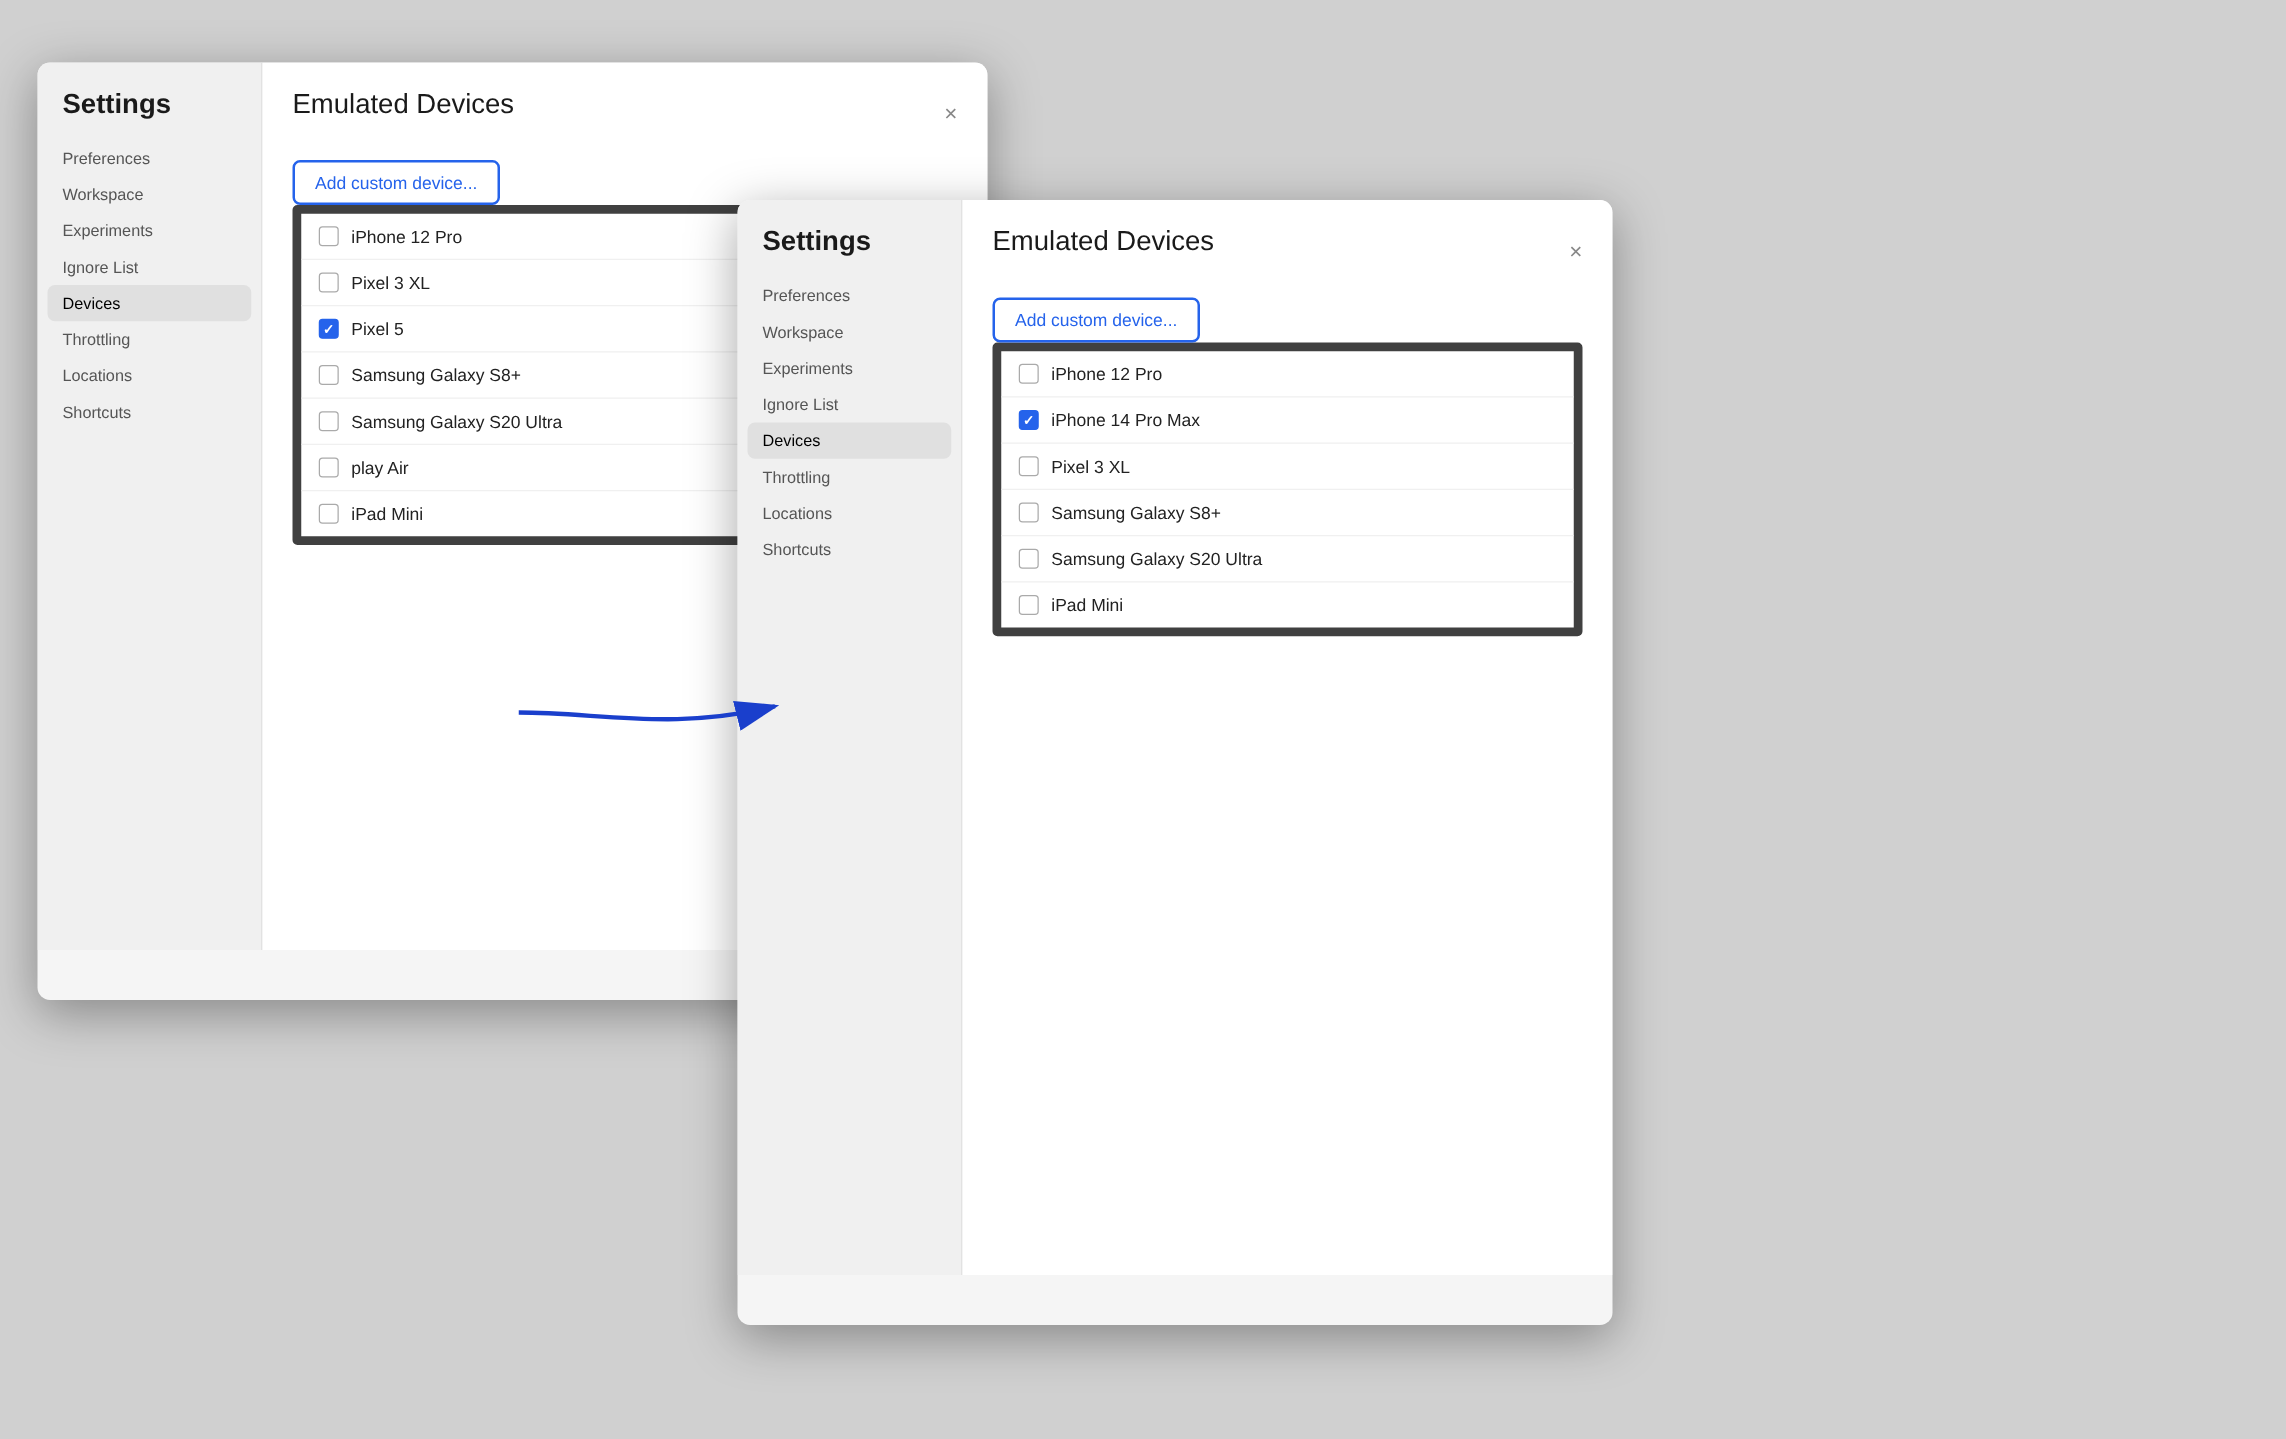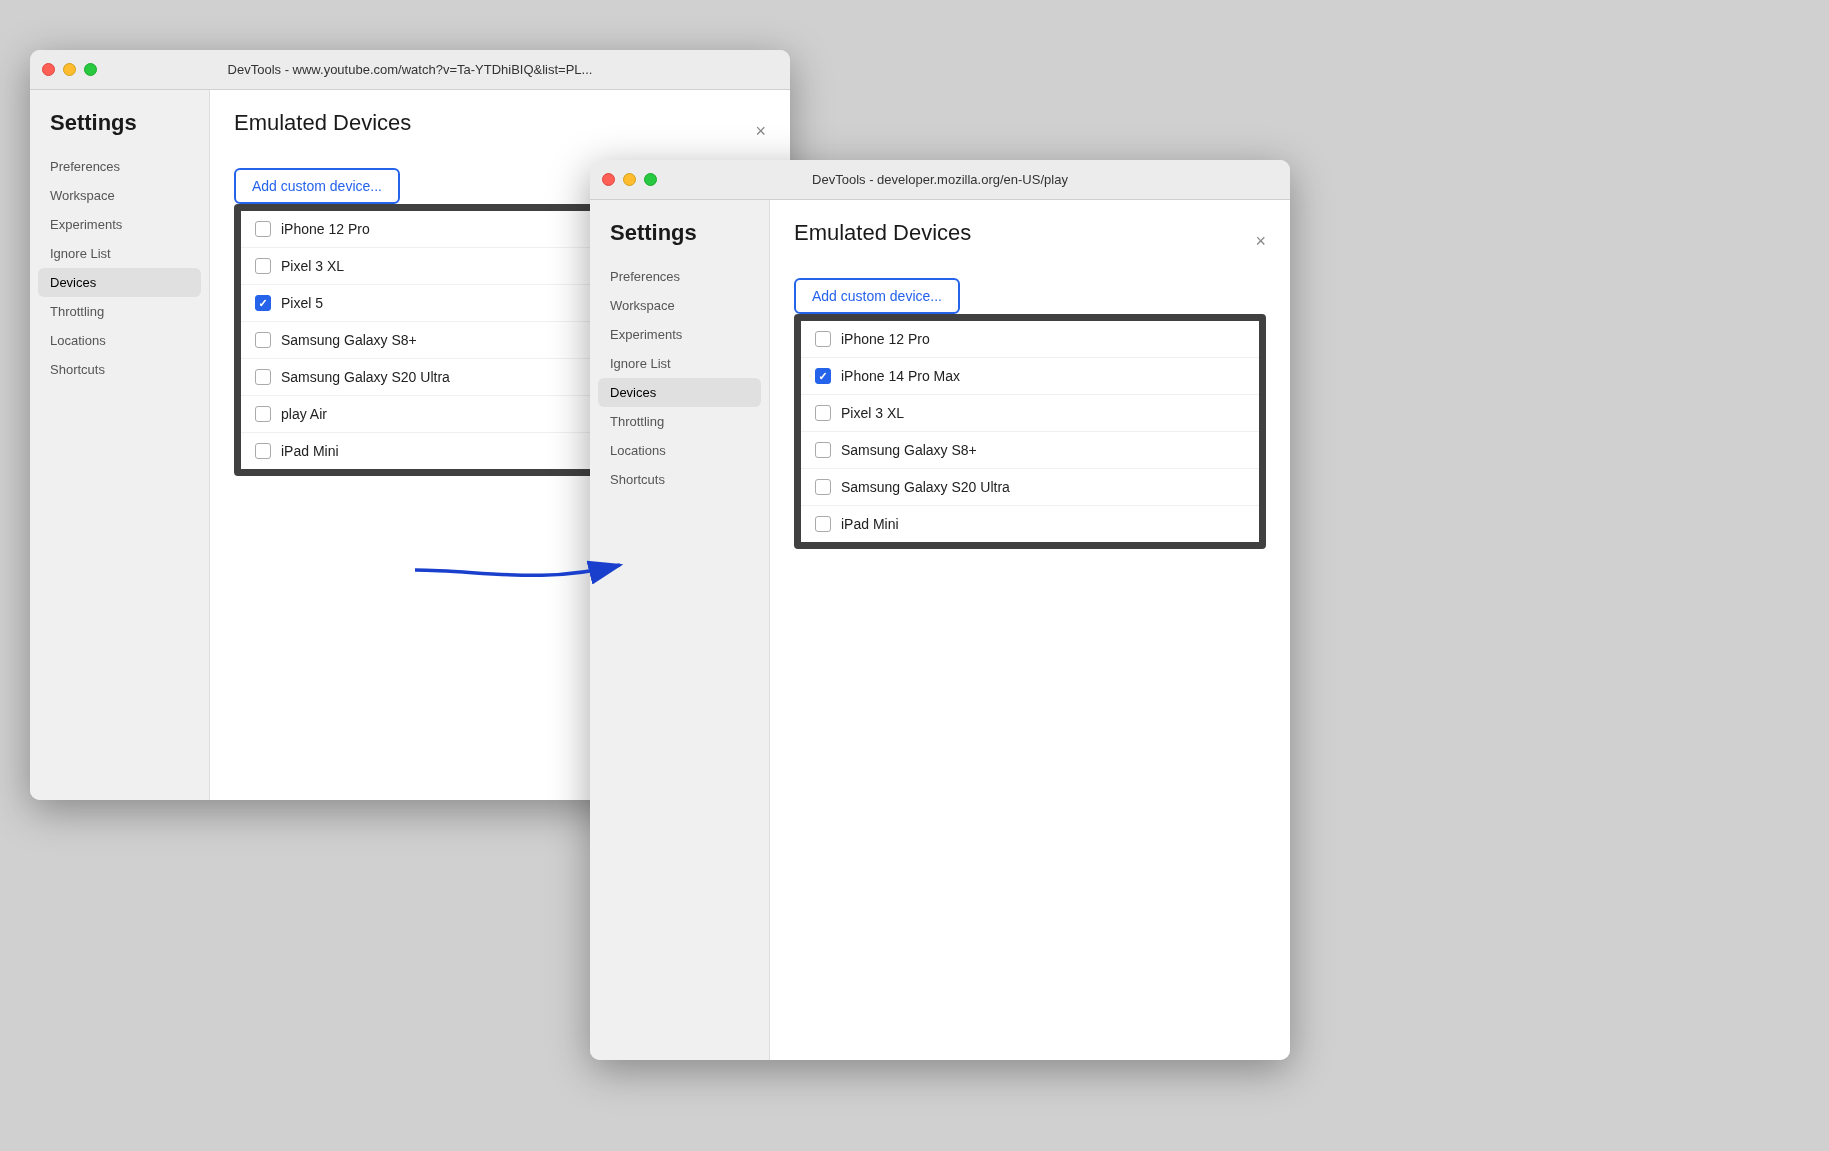--- a/index.html
+++ b/index.html
@@ -198,26 +198,20 @@
     }
     .devices-list::-webkit-scrollbar-thumb {
       background: #bbb;
       border-radius: 4px;
     }
   </style>
 </head>
 <body>
 
 <div class="window" id="window1">
-  <div class="window-titlebar">
-    <span class="traffic-light tl-red"></span>
-    <span class="traffic-light tl-yellow"></span>
-    <span class="traffic-light tl-green"></span>
-    <span class="window-title">DevTools - www.youtube.com/watch?v=Ta-YTDhiBIQ&amp;list=PL...</span>
-  </div>
   <div class="settings-body">
 
     <div class="settings-sidebar">
       <div class="settings-title">Settings</div>
       <div class="sidebar-item">Preferences</div>
       <div class="sidebar-item">Workspace</div>
       <div class="sidebar-item">Experiments</div>
       <div class="sidebar-item">Ignore List</div>
       <div class="sidebar-item active">Devices</div>
       <div class="sidebar-item">Throttling</div>
@@ -260,26 +254,20 @@
           <div class="device-item">
             <span class="checkbox"></span>
             <span>iPad Mini</span>
           </div>
         </div>
     </div>
   </div>
 </div>
 
 <div class="window" id="window2">
-  <div class="window-titlebar">
-    <span class="traffic-light tl-red"></span>
-    <span class="traffic-light tl-yellow"></span>
-    <span class="traffic-light tl-green"></span>
-    <span class="window-title">DevTools - developer.mozilla.org/en-US/play</span>
-  </div>
   <div class="settings-body">
 
     <div class="settings-sidebar">
       <div class="settings-title">Settings</div>
       <div class="sidebar-item">Preferences</div>
       <div class="sidebar-item">Workspace</div>
       <div class="sidebar-item">Experiments</div>
       <div class="sidebar-item">Ignore List</div>
       <div class="sidebar-item active">Devices</div>
       <div class="sidebar-item">Throttling</div>

